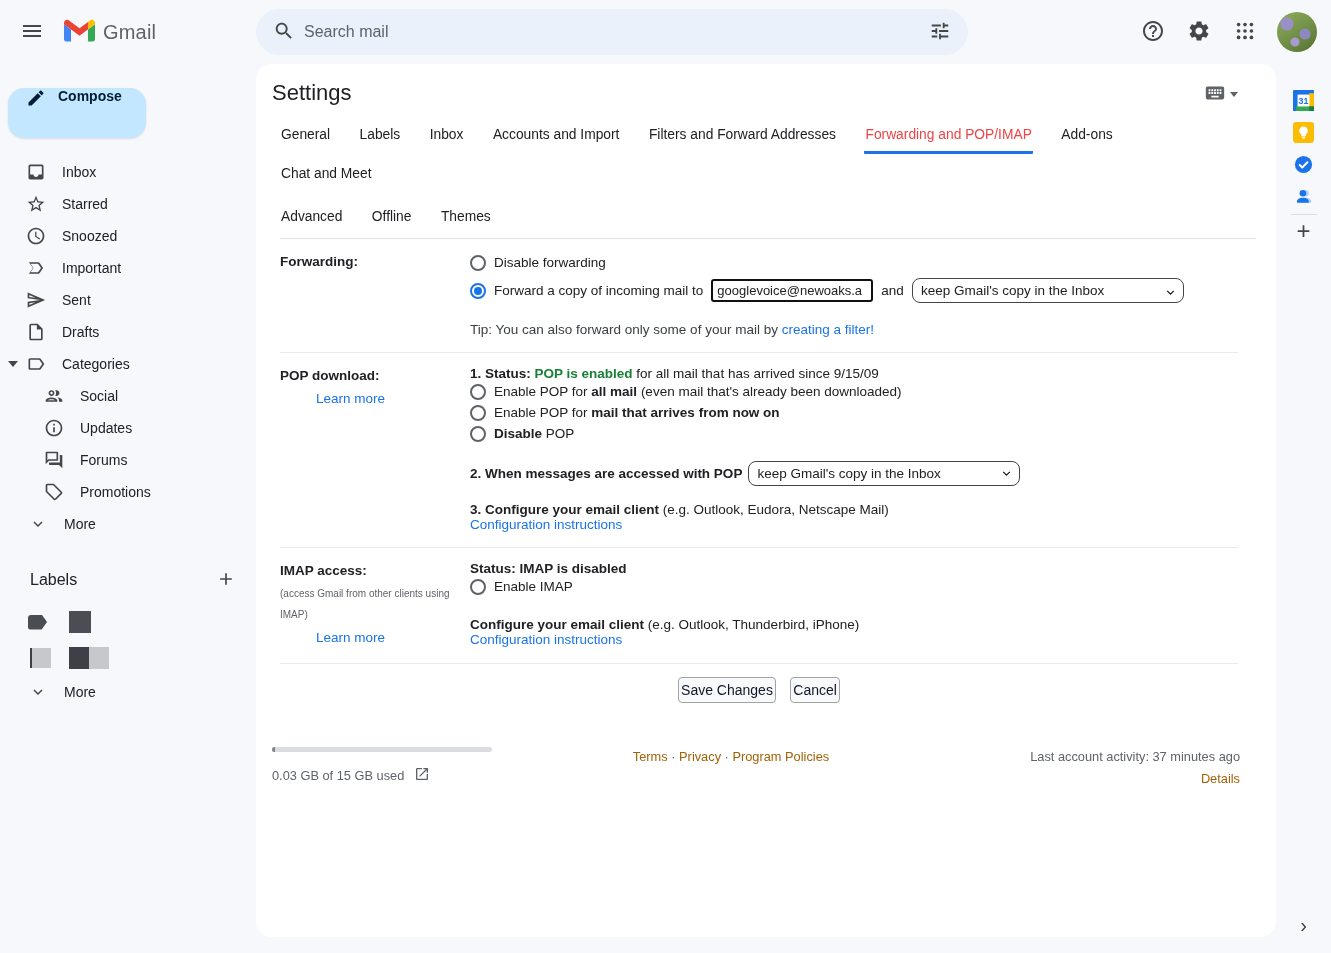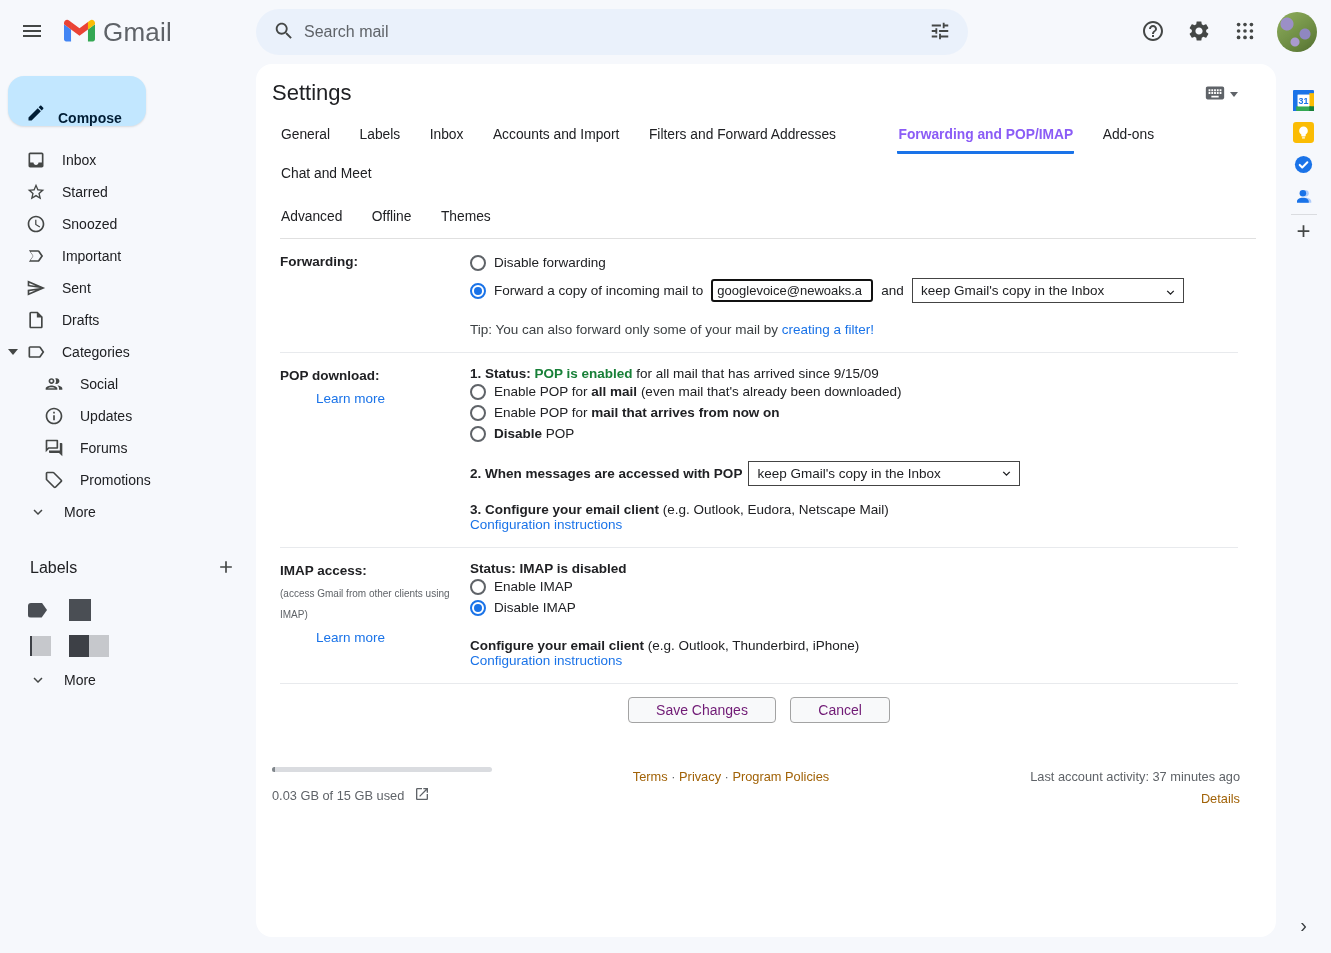--- a/index.html
+++ b/index.html
@@ -3,36 +3,36 @@
 <meta charset="utf-8">
 <style>
   * { margin:0; padding:0; box-sizing:border-box; }
   html,body { width:1331px; height:953px; overflow:hidden; font-family:"Liberation Sans", sans-serif; background:#f6f8fc; color:#202124; }
 
   
   .topbar { position:fixed; top:0; left:0; right:0; height:64px; display:flex; align-items:center; background:#f6f8fc; z-index:5; }
   .iconbtn { width:40px; height:40px; border:none; background:transparent; border-radius:50%; display:flex; align-items:center; justify-content:center; cursor:pointer; flex:none; }
   .menu-btn { width:48px; height:48px; margin-left:8px; }
   .logo { display:flex; align-items:center; gap:8px; margin-left:8px; width:150px; }
-  .logo-text { font-size:26px; color:#5f6368; letter-spacing:.2px; }
+  .logo-text { font-size:20px; color:#5f6368; letter-spacing:.2px; }
   .searchbar { margin-left:42px; width:712px; height:46px; background:#eaf1fb; border-radius:24px; display:flex; align-items:center; padding:0 8px; }
   .searchbar input { flex:1; border:none; background:transparent; outline:none; font-size:16px; color:#202124; font-family:"Liberation Sans",sans-serif; }
   .searchbar input::placeholder { color:#5f6368; }
   .top-actions { margin-left:auto; display:flex; align-items:center; gap:6px; padding-right:14px; }
   .avatar { width:40px; height:40px; border-radius:50%; cursor:pointer; margin-left:6px;
     background:
       radial-gradient(circle at 25% 30%, #9b8fc7 0 6px, transparent 7px),
       radial-gradient(circle at 70% 55%, #8f87c0 0 5px, transparent 6px),
       radial-gradient(circle at 45% 75%, #a99ad0 0 4px, transparent 5px),
       linear-gradient(145deg,#8fae5c 0%,#76954a 45%,#64823c 75%,#4f6a2e 100%);
   }
 
   
   .sidebar { position:fixed; top:64px; left:0; width:256px; bottom:0; background:#f6f8fc; padding-top:8px; }
-  .compose { margin:4px 0 18px 8px; height:50px; min-width:138px; padding:0 22px 0 18px; border:none; border-radius:16px; background:#c2e7ff; display:inline-flex; align-items:flex-end; gap:12px; font-size:14px; font-weight:bold; color:#001d35; cursor:pointer; box-shadow:0 1px 2px rgba(60,64,67,.15); font-family:"Liberation Sans",sans-serif; }
+  .compose { margin:16px 0 18px 8px; height:50px; min-width:138px; padding:0 22px 0 18px; border:none; border-radius:16px; background:#c2e7ff; display:inline-flex; align-items:flex-start; gap:12px; font-size:14px; font-weight:bold; color:#001d35; cursor:pointer; box-shadow:0 1px 2px rgba(60,64,67,.15); font-family:"Liberation Sans",sans-serif; }
   .navitem { height:32px; display:flex; align-items:center; gap:16px; padding-left:26px; font-size:14px; color:#202124; border-radius:0 16px 16px 0; cursor:pointer; }
   .navitem .nicon { width:20px; height:20px; display:flex; align-items:center; justify-content:center; flex:none; }
   .navitem.sub { padding-left:44px; }
   .navitem.cat { position:relative; }
   .cat-arrow { position:absolute; left:8px; width:0; height:0; border-left:5px solid transparent; border-right:5px solid transparent; border-top:6px solid #444746; }
   .labels-head { margin:26px 0 10px 0; padding:0 16px 0 30px; display:flex; align-items:center; justify-content:space-between; }
   .labels-title { font-size:16px; color:#202124; }
   .label-row { height:36px; display:flex; align-items:center; cursor:pointer; }
   .blk { display:inline-block; }
   .blk.dark { background:#4a4e54; }
@@ -41,45 +41,45 @@
   .tagblk { width:19px; height:15px; background:#4a4e54; margin-left:28px; clip-path:polygon(0 0,72% 0,100% 50%,72% 100%,0 100%); border-radius:3px; }
 
   
   .card { position:fixed; top:64px; left:256px; right:55px; bottom:16px; background:#fff; border-radius:16px; overflow-y:auto; }
   .settings-head { display:flex; align-items:flex-start; justify-content:space-between; padding:16px 36px 0 16px; }
   .settings-title { font-size:22px; font-weight:normal; color:#202124; }
   .inputtools { display:flex; align-items:center; gap:4px; background:none; border:none; cursor:pointer; padding:2px; }
   .caret-down { width:0; height:0; border-left:4px solid transparent; border-right:4px solid transparent; border-top:5px solid #5f6368; }
   .tabs { padding:6px 20px 0 24px; }
   .tab { display:inline-block; margin-right:23px; padding:12px 1px 9px; font-size:13.8px; color:#202124; cursor:pointer; border-bottom:3px solid transparent; }
-  .tab.active { color:#8b5cf6; font-weight:bold; border-bottom-color:#1a73e8; border-radius:1px;margin-left:33px; }
+  .tab.active { color:#ef4444; font-weight:normal; border-bottom-color:#1a73e8; border-radius:1px; }
   .tabs.row2 .tab { padding-top:10px; padding-bottom:11px; }
   .tabs-divider { border-bottom:1px solid #e0e0e0; margin:0 20px 0 24px; }
 
   .section { display:grid; grid-template-columns:190px 1fr; padding:13px 0 15px; border-bottom:1px solid #e8eaed; margin:0 38px 0 24px; font-size:13.5px; }
   .sec-label { font-weight:bold; color:#202124; line-height:20px; }
   .sec-note { font-weight:normal; color:#5f6368; font-size:10px; line-height:21px; width:185px; margin-top:2px; }
   .link { color:#1a73e8; text-decoration:none; cursor:pointer; }
   .sec-label .link { font-weight:normal; display:inline-block; margin-top:3px;margin-left:36px; }
   .optline { display:flex; align-items:center; gap:8px; min-height:21px; line-height:21px; }
   .radio { width:16px; height:16px; border:2px solid #5f6368; border-radius:50%; flex:none; position:relative; cursor:pointer; }
   .radio.checked { border-color:#1a73e8; }
   .radio.checked::after { content:""; position:absolute; left:2px; top:2px; width:8px; height:8px; border-radius:50%; background:#1a73e8; }
   .txtinput { width:162px; height:23px; border:2px solid #111; border-radius:3px; font-size:13px; padding:0 4px; font-family:"Liberation Sans",sans-serif; color:#202124; outline:none; }
   .selwrap { position:relative; display:inline-block; }
-  .selwrap select { appearance:none; -webkit-appearance:none; width:272px; height:25px; border:1px solid #444; border-radius:0; background:#fff; font-size:13.5px; padding:0 24px 0 8px; color:#202124; font-family:"Liberation Sans",sans-serif; cursor:pointer; }
+  .selwrap select { appearance:none; -webkit-appearance:none; width:272px; height:25px; border:1px solid #444; border-radius:8px; background:#fff; font-size:13.5px; padding:0 24px 0 8px; color:#202124; font-family:"Liberation Sans",sans-serif; cursor:pointer; }
   .selwrap .sel-caret { position:absolute; right:7px; top:6px; pointer-events:none; }
   .tipline { margin-top:19px; color:#3c4043; }
   .green { color:#188038; font-weight:bold; }
   .b { font-weight:bold; }
   .gap16 { height:16px; } .gap20 { height:20px; }
   .stepline { display:flex; align-items:center; gap:6px; min-height:26px; }
 
   .btnrow { text-align:center; padding:13px 0 10px; margin:0 38px 0 24px; }
-  .gbtn { font-size:14px; color:#701a75; background:#f8f9fa; border:1px solid #a3a3a3; border-radius:4px; padding:4px 27px; cursor:pointer; font-family:"Liberation Sans",sans-serif; }
+  .gbtn { font-size:14px; color:#0f172a; background:#f8f9fa; border:1px solid #a3a3a3; border-radius:4px; padding:4px 2px; cursor:pointer; font-family:"Liberation Sans",sans-serif; }
   .gbtn + .gbtn { margin-left:10px; }
 
   .cfooter { display:grid; grid-template-columns:250px 1fr 300px; margin:34px 36px 0 16px; font-size:12.8px; color:#5f6368; }
   .meter { width:220px; height:5px; background:#dadce0; border-radius:3px; overflow:hidden; }
   .meter .fill { width:3px; height:100%; background:#80868b; }
   .storage-line { margin-top:14px; display:flex; align-items:center; gap:10px; }
   .cfooter .center { text-align:center; padding-top:2px; }
   .cfooter .right { text-align:right; padding-top:2px; }
   .cfooter .right .details { margin-top:7px; }
   .cfooter a { color:#a16207; text-decoration:none; cursor:pointer; }
@@ -401,24 +401,20 @@
       <div>IMAP access:</div>
       <div class="sec-note">(access Gmail from other clients using IMAP)</div>
       <a class="link">Learn more</a>
     </div>
     <div>
       <div class="b">Status: IMAP is disabled</div>
       <div class="optline">
         <span class="radio"></span>
         <span>Enable IMAP</span>
       </div>
-      <div class="optline">
-        <span class="radio checked"></span>
-        <span>Disable IMAP</span>
-      </div>
       <div class="gap20"></div>
       <div>
         <span class="b">Configure your email client</span>
         <span>(e.g. Outlook, Thunderbird, iPhone)</span>
       </div>
       <div><a class="link">Configuration instructions</a></div>
     </div>
   </section>
 
   <div class="btnrow">

